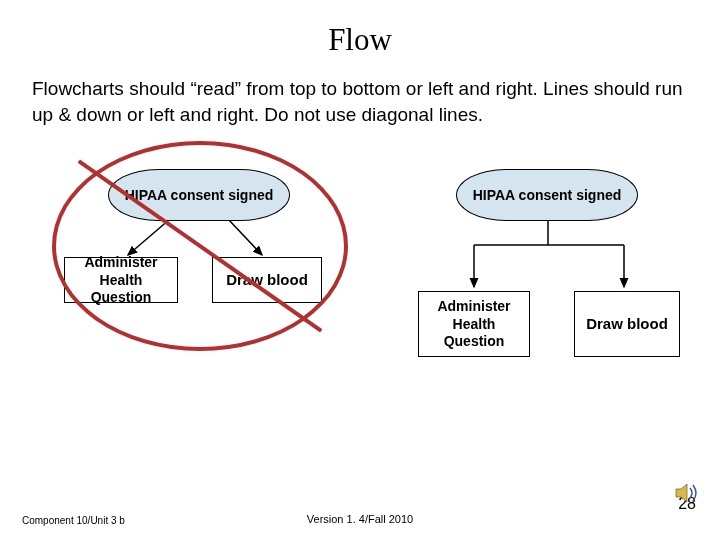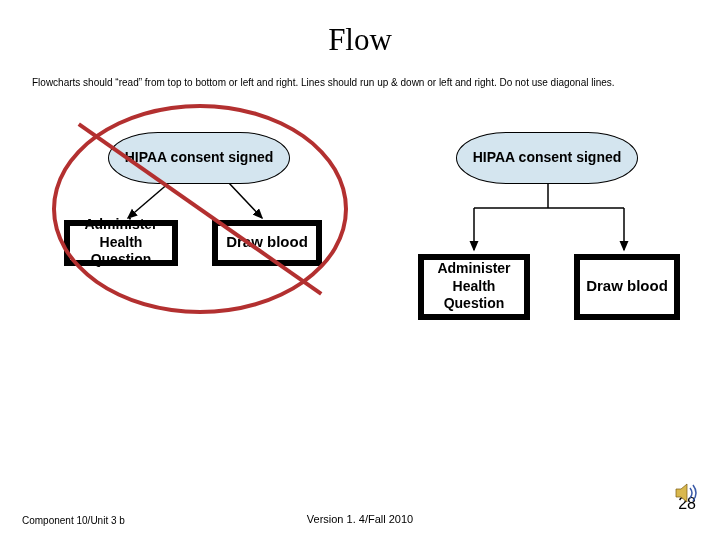--- a/index.html
+++ b/index.html
@@ -12,21 +12,21 @@
     overflow: hidden;
   }
   .title {
     text-align: center;
     font-size: 31px;
     font-weight: 400;
     margin-top: 22px;
     font-family: "Times New Roman", serif;
   }
   .desc {
-    font-size: 10px;
+    font-size: 19px;
     margin: 18px 32px 0 32px;
     line-height: 1.35;
   }
   .diagram-area {
     position: relative;
     width: 100%;
     height: 300px;
     margin-top: 24px;
   }
   
@@ -39,21 +39,21 @@
     font-size: 14px;
     font-weight: bold;
     line-height: 1.25;
     display: flex;
     align-items: center;
     justify-content: center;
     padding: 4px 8px;
   }
   .rect {
     position: absolute;
-    border: 6px solid #000000;
+    border: 1px solid #000000;
     background: #fff;
     text-align: center;
     font-size: 14px;
     font-weight: bold;
     line-height: 1.25;
     display: flex;
     align-items: center;
     justify-content: center;
     padding: 4px 6px;
   }

